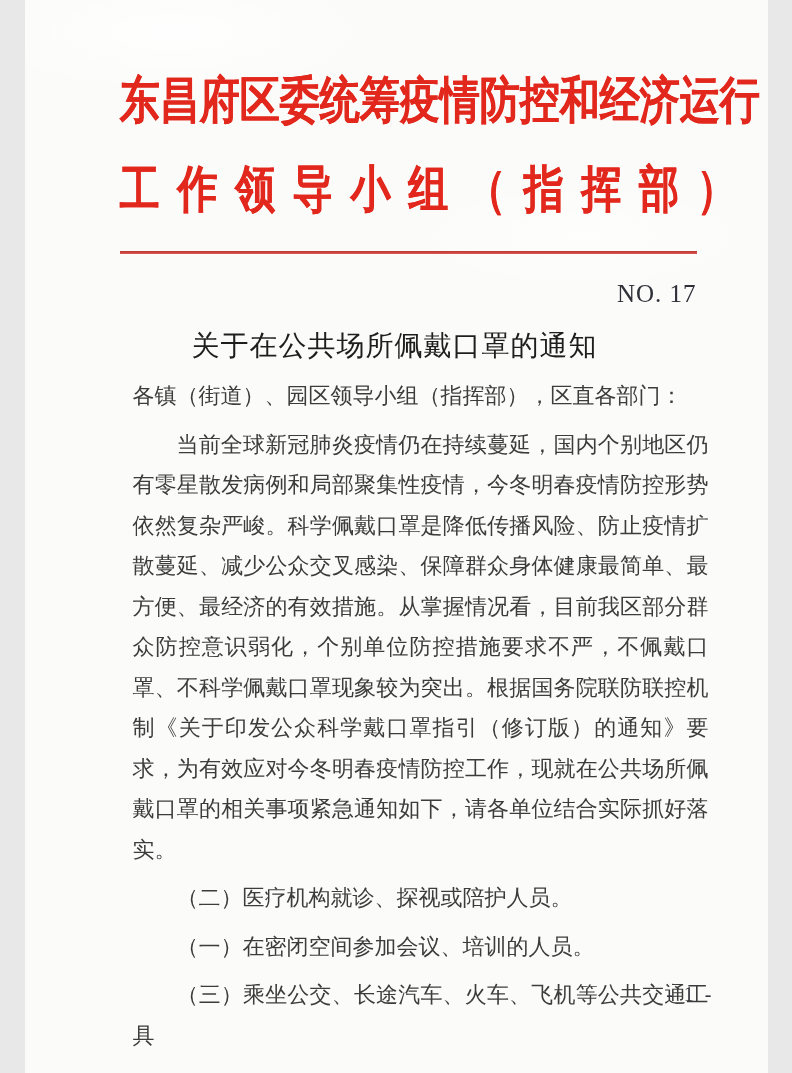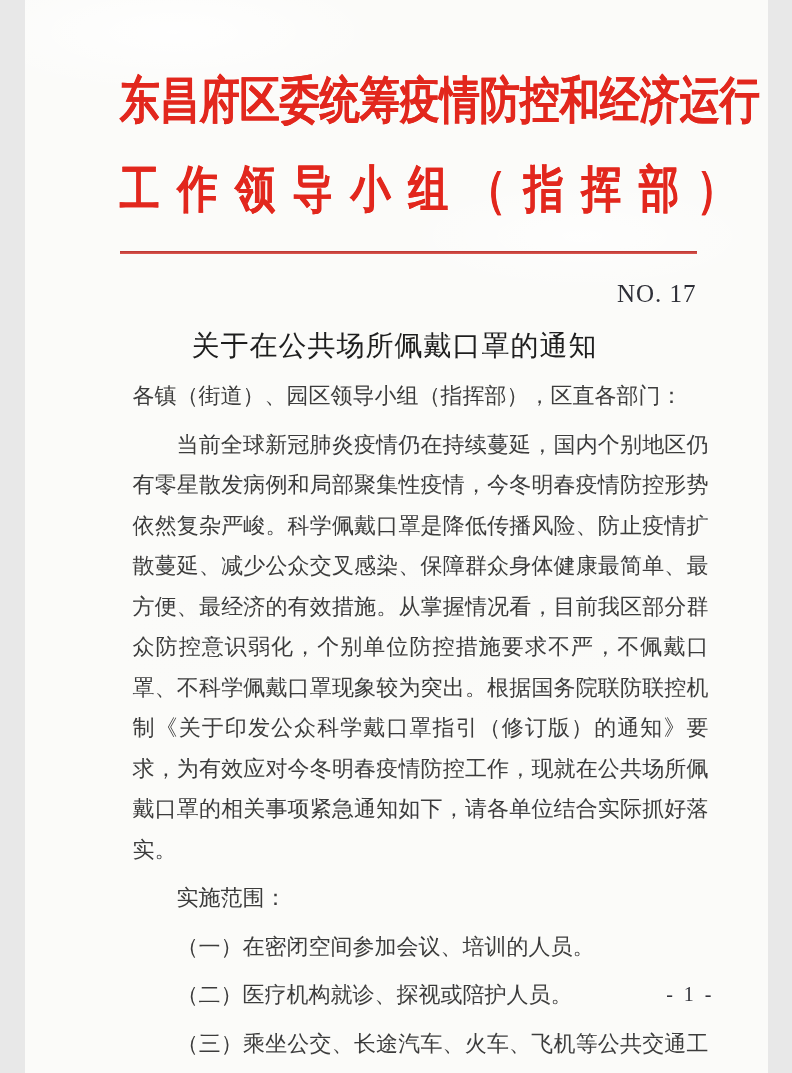--- a/index.html
+++ b/index.html
@@ -134,21 +134,20 @@
 
   <div class="red-rule"></div>
 
   <div class="doc-number">NO. 17</div>
 
   <div class="doc-title">关于在公共场所佩戴口罩的通知</div>
 
   <div class="doc-body">
     <p class="salutation">各镇（街道）、园区领导小组（指挥部），区直各部门：</p>
     <p class="indent">当前全球新冠肺炎疫情仍在持续蔓延，国内个别地区仍有零星散发病例和局部聚集性疫情，今冬明春疫情防控形势依然复杂严峻。科学佩戴口罩是降低传播风险、防止疫情扩散蔓延、减少公众交叉感染、保障群众身体健康最简单、最方便、最经济的有效措施。从掌握情况看，目前我区部分群众防控意识弱化，个别单位防控措施要求不严，不佩戴口罩、不科学佩戴口罩现象较为突出。根据国务院联防联控机制《关于印发公众科学戴口罩指引（修订版）的通知》要求，为有效应对今冬明春疫情防控工作，现就在公共场所佩戴口罩的相关事项紧急通知如下，请各单位结合实际抓好落实。</p>
-    <p class="indent">实施范围：</p>
+    <p class="indent">（二）医疗机构就诊、探视或陪护人员。</p>
     <p class="indent">（一）在密闭空间参加会议、培训的人员。</p>
-    <p class="indent">（二）医疗机构就诊、探视或陪护人员。</p>
     <p class="indent">（三）乘坐公交、长途汽车、火车、飞机等公共交通工具</p>
   </div>
 
   <div class="page-number">- 1 -</div>
 
 </div>
 
 </body></html>

